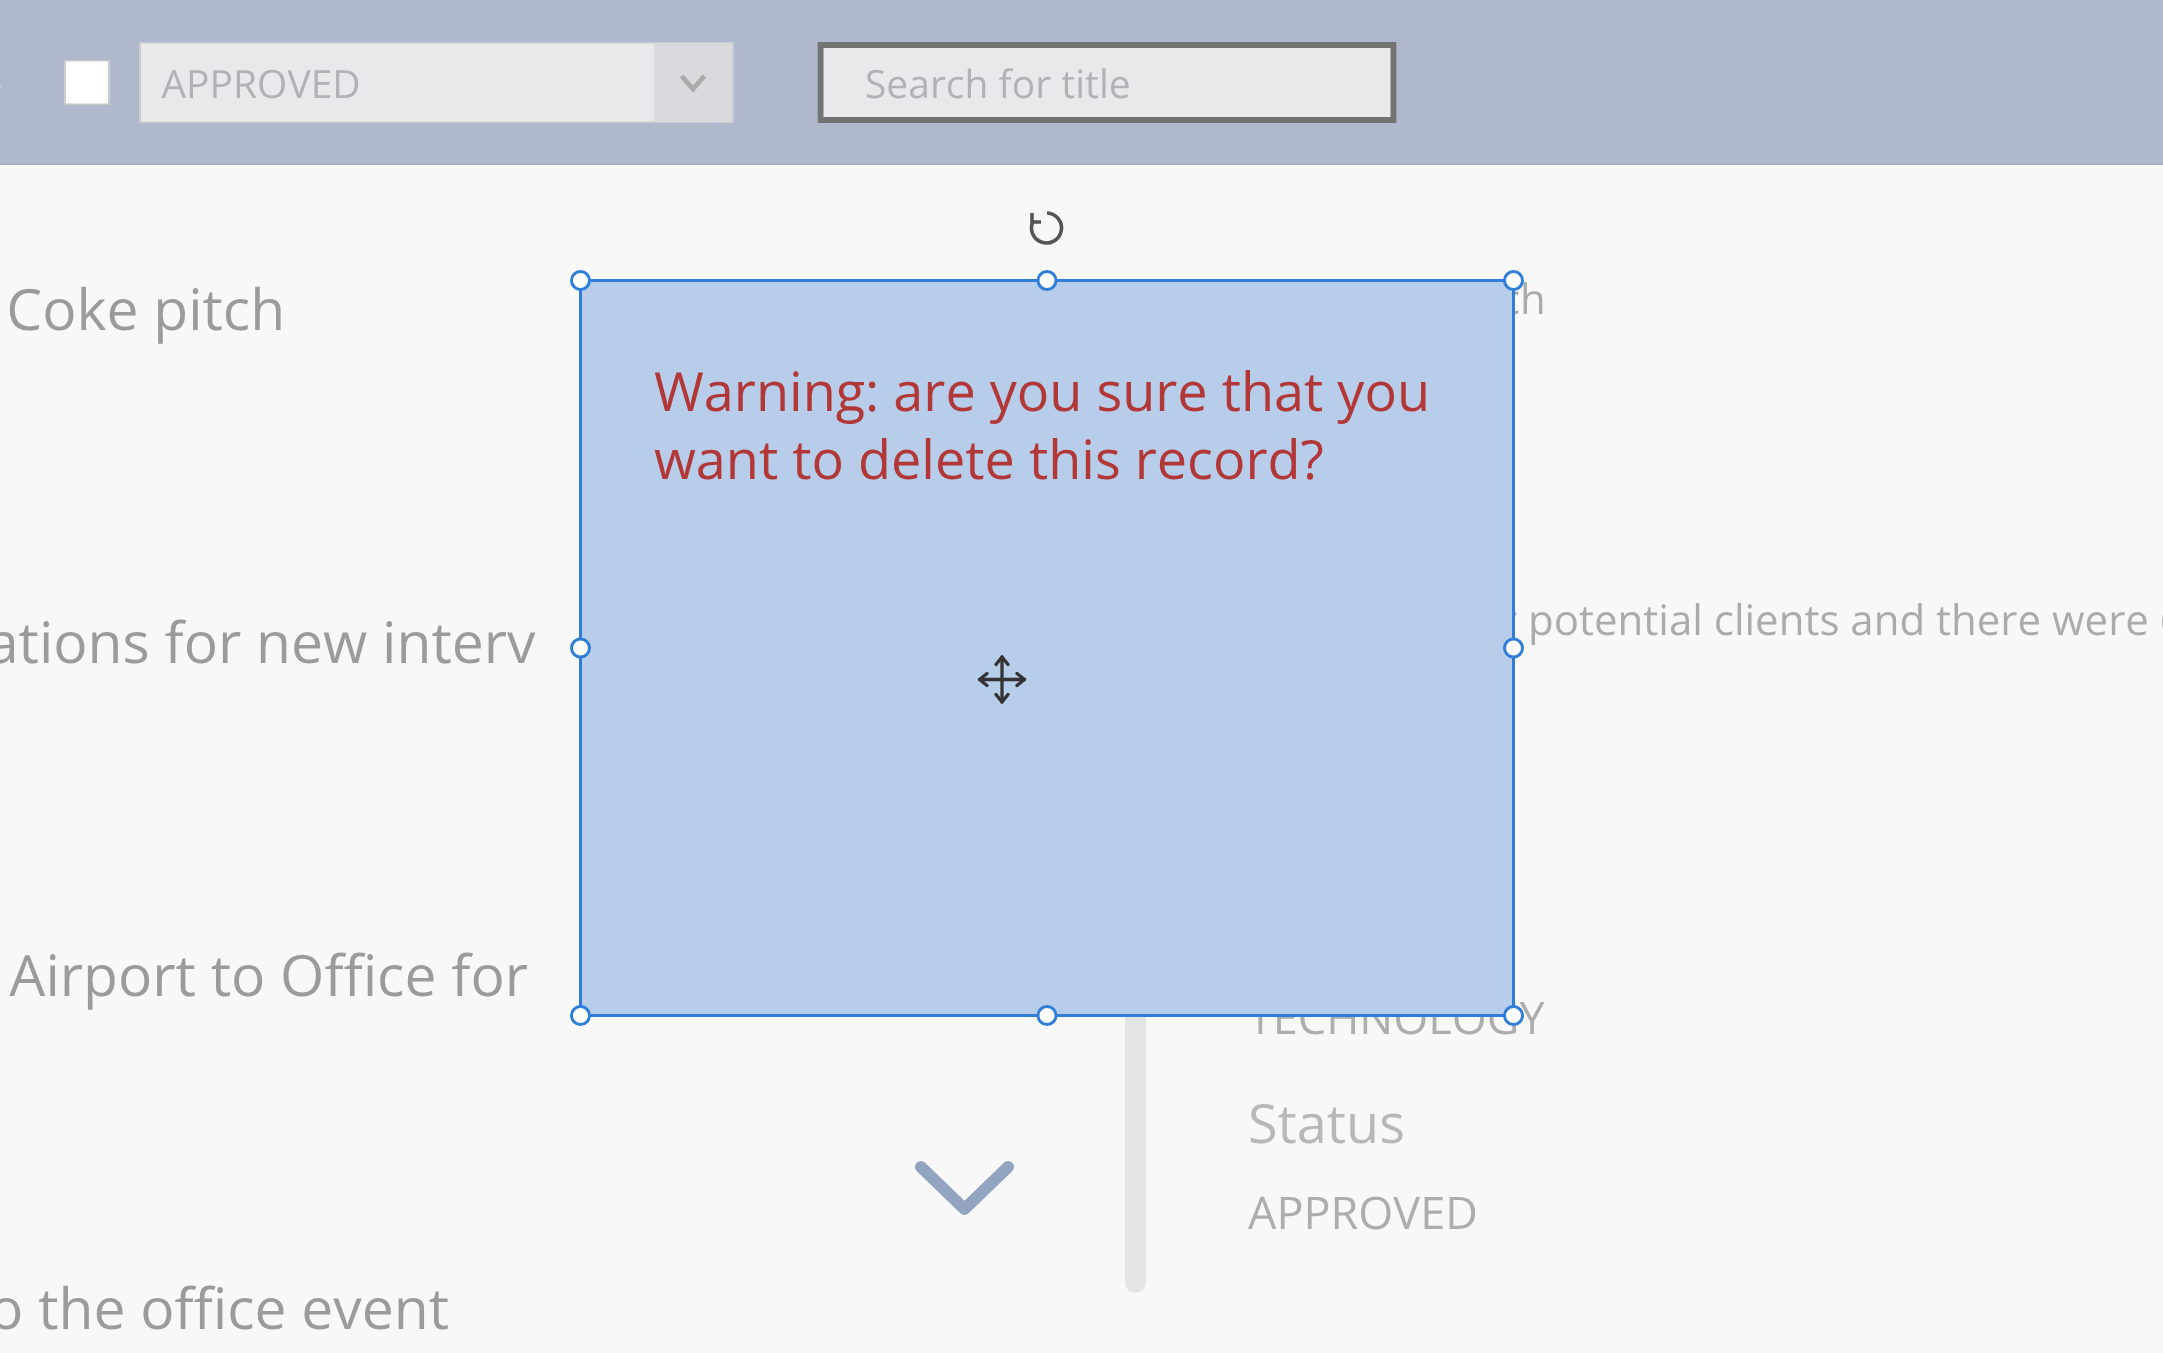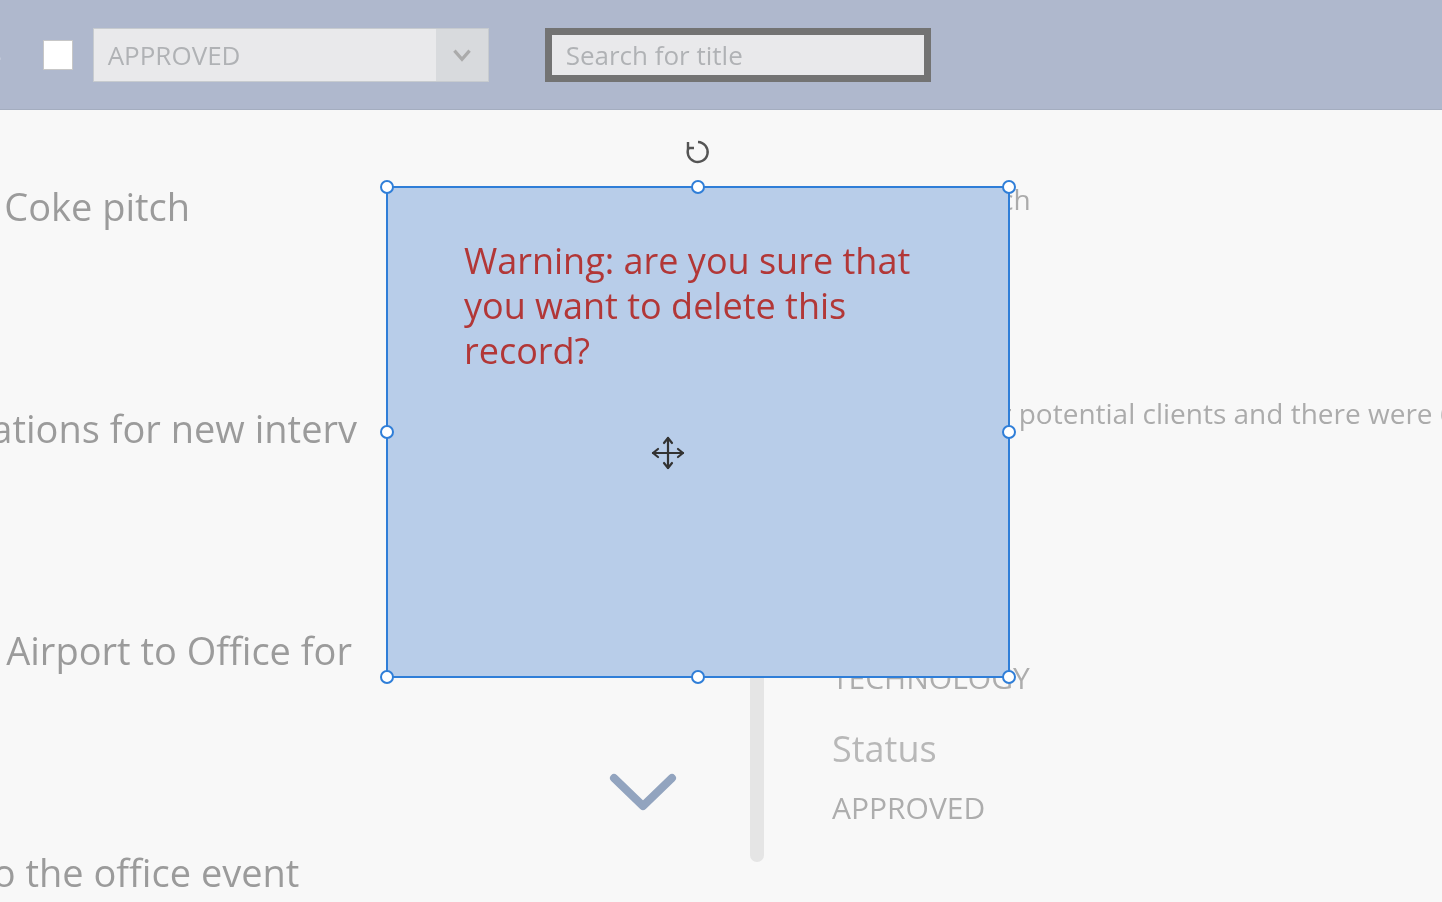--- a/index.html
+++ b/index.html
@@ -27,22 +27,22 @@
   }
   .chk { width: 30px; height: 30px; background: #fff; border:1px solid #999; display:inline-block; margin-left: 40px; margin-right: 20px; }
   .dropdown {
     display:flex; align-items:center; background:#d7d8da; border:1px solid #9aa0a8;
     height:54px; width:396px; position:relative; margin-right: 56px;
   }
   .dropdown .dd-text { color:#707379; font-size:26px; padding-left:14px; flex:1; }
   .dropdown .dd-arrow { width:52px; height:52px; background:#b9bcc1; display:flex; align-items:center; justify-content:center; }
   .dropdown .dd-arrow svg { width:26px; height:26px; }
   .searchbox {
-    background:#d7d8da;border:7px solid #000000;height:54px;width:386px;
-    display:flex;align-items:center;color:#707379;font-size:26px;padding-left:14px;
+    background:#d7d8da;border:4px solid #000000;height:54px;width:386px;
+    display:flex;align-items:center;color:#707379;font-size:26px;padding-left:28px;
   }
 
   
   .main { position:absolute; top:110px; left:0; right:0; bottom:0; background:#f3f3f3; }
   .list { position:absolute; left:0; top:70px; width:770px; }
   .item { padding: 0 0 70px 0; margin-left:-90px; }
   .item-title { font-size:38px; color:#4a4a4a; font-weight:400; white-space:nowrap; }
   .item-date  { font-size:32px; color:#7a7a7a; margin-top:8px; }
   .item-status{ font-size:30px; color:#7a7a7a; margin-top:8px; }
 
@@ -56,21 +56,21 @@
   .scroll-area { position:absolute; left:750px; top:552px; width:14px; height:200px; background:#cfcfcf; border-radius:8px; }
 
   
   .dim { position:absolute; inset:0; background:rgba(255,255,255,0.45); pointer-events:none; }
 
   
   .sel-rect {
     position:absolute; left:386px; top:186px; width:624px; height:492px;
     background:#b8cde9; border:2px solid #2f7ed8;
   }
-  .sel-text { color:#b23737; font-size:36px; font-weight:400; margin:50px 48px 0 76px; line-height:1.25; }
+  .sel-text { color:#b23737; font-size:36px; font-weight:400; margin:50px 48px 0 48px; line-height:1.25; }
   .handle { position:absolute; width:14px; height:14px; background:#fff; border:2px solid #2f7ed8; border-radius:50%; }
   .h-nw{left:-8px;top:-8px;} .h-n{left:calc(50% - 7px);top:-8px;} .h-ne{right:-8px;top:-8px;}
   .h-w{left:-8px;top:calc(50% - 7px);} .h-e{right:-8px;top:calc(50% - 7px);}
   .h-sw{left:-8px;bottom:-8px;} .h-s{left:calc(50% - 7px);bottom:-8px;} .h-se{right:-8px;bottom:-8px;}
   .rotate-handle { position:absolute; left:calc(50% - 14px); top:-50px; width:28px; height:28px; }
   .rotate-handle svg{width:28px;height:28px;}
 
   .move-cursor { position:absolute; left:650px; top:435px; width:36px; height:36px; pointer-events:none; }
   .move-cursor svg{width:36px;height:36px;}
 

